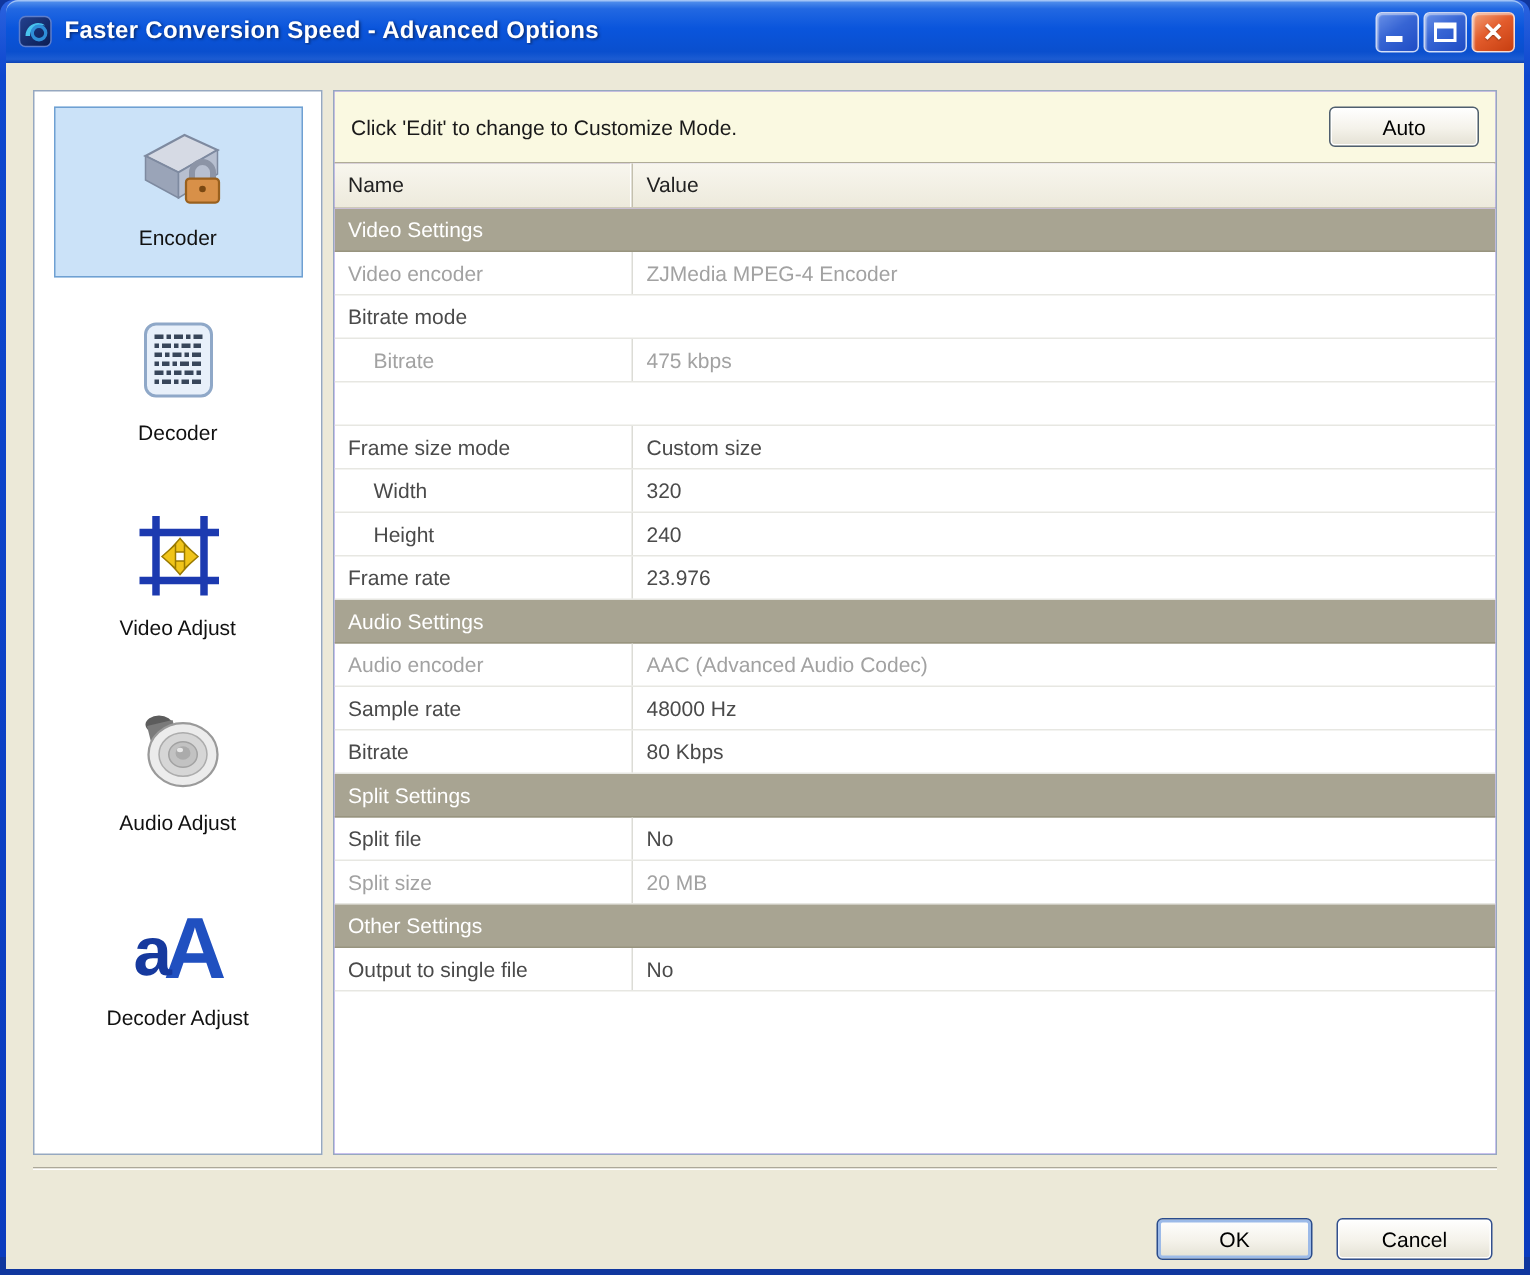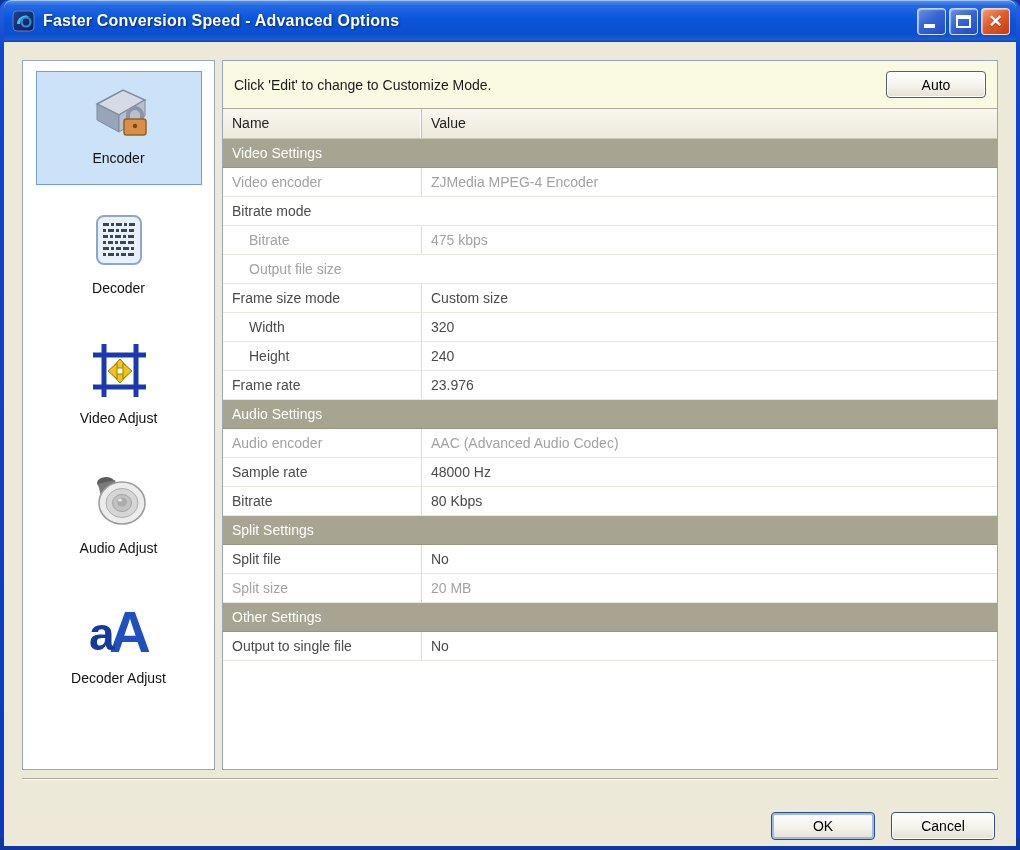--- a/index.html
+++ b/index.html
@@ -236,21 +236,20 @@
             <div class="cell value">ZJMedia MPEG-4 Encoder</div>
           </div>
           <div class="trow">
             <div class="cell name">Bitrate mode</div>
           </div>
           <div class="trow disabled">
             <div class="cell name indent">Bitrate</div>
             <div class="cell value">475 kbps</div>
           </div>
           <div class="trow disabled">
-            <div class="cell name indent">Output file size</div>
           </div>
           <div class="trow">
             <div class="cell name">Frame size mode</div>
             <div class="cell value">Custom size</div>
           </div>
           <div class="trow">
             <div class="cell name indent">Width</div>
             <div class="cell value">320</div>
           </div>
           <div class="trow">

